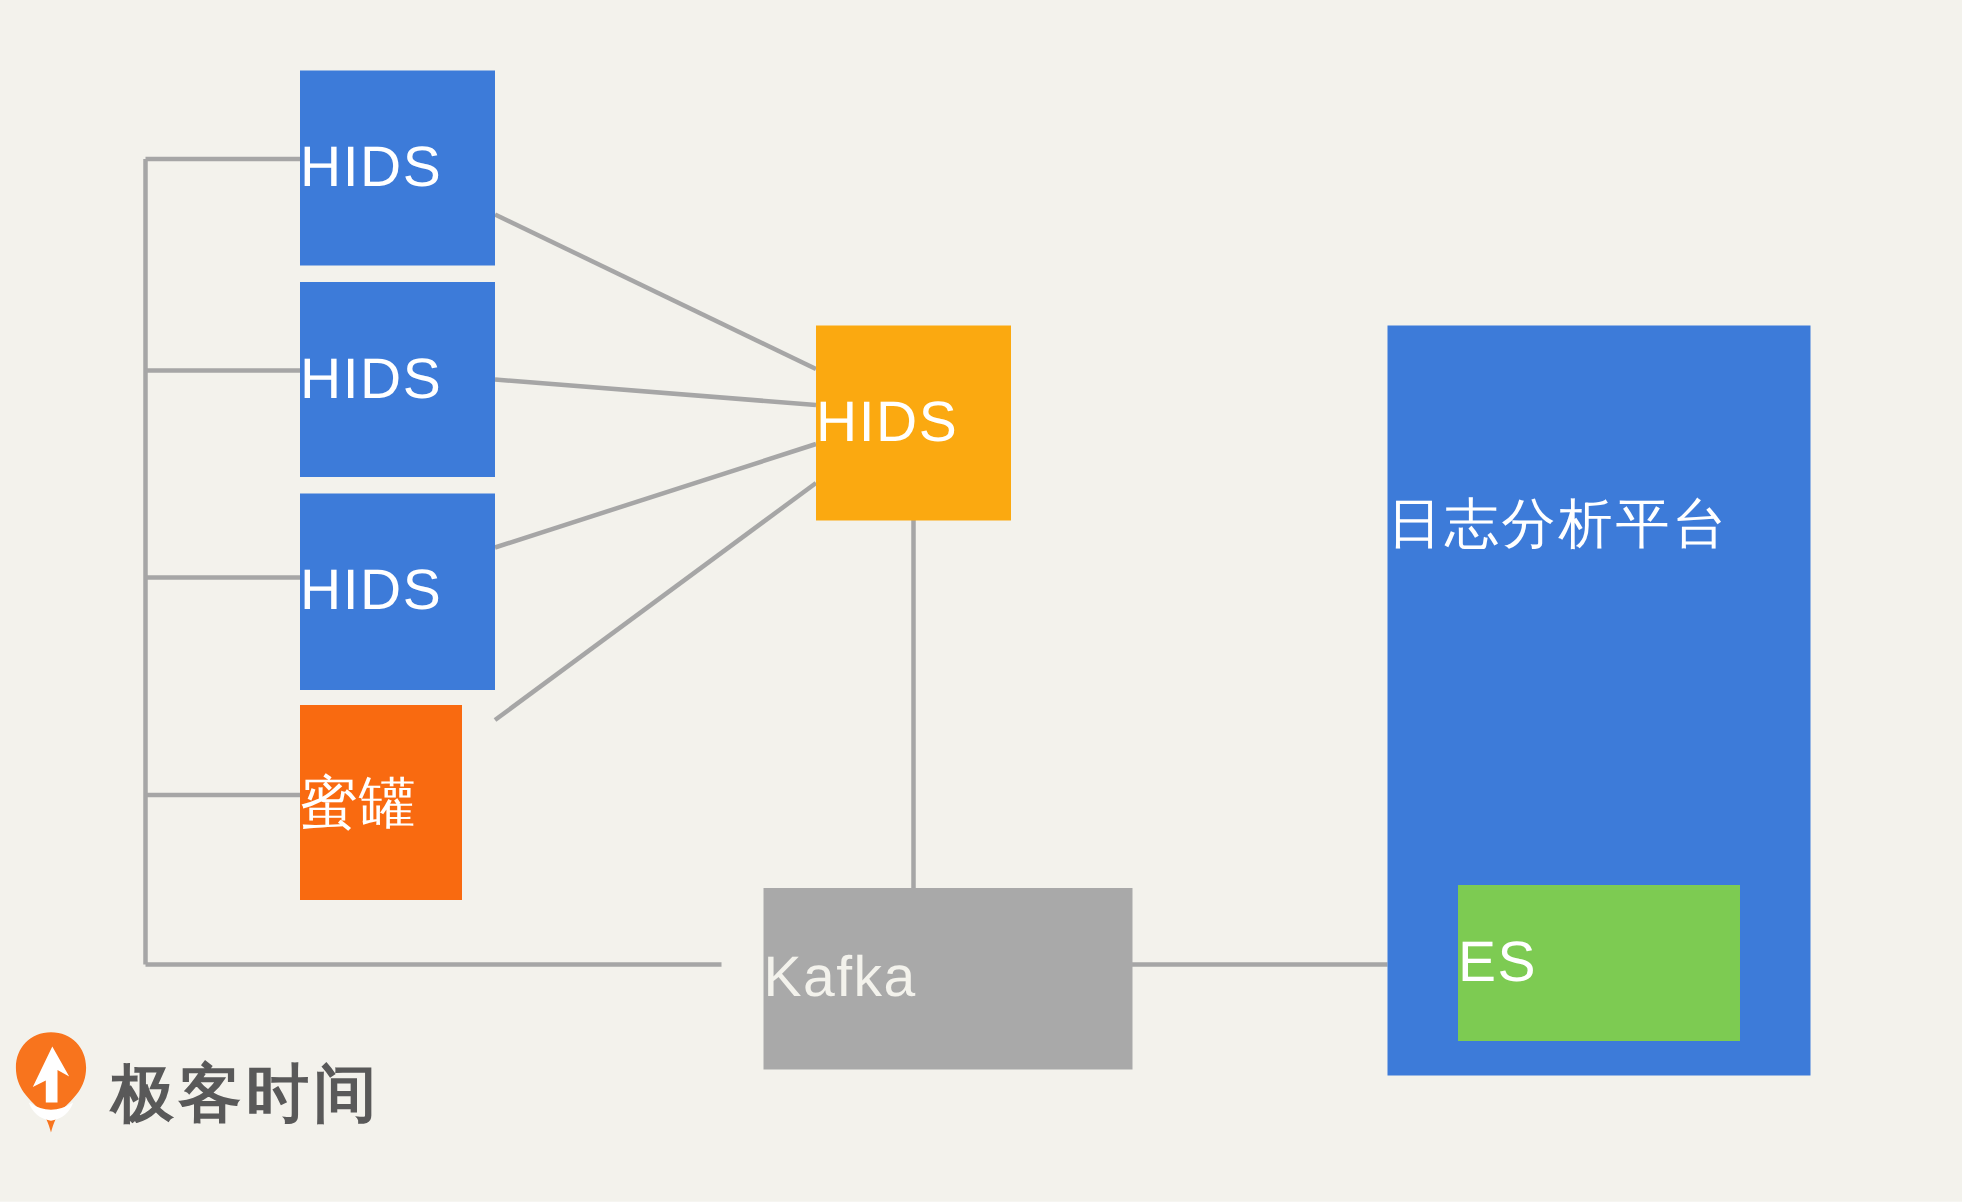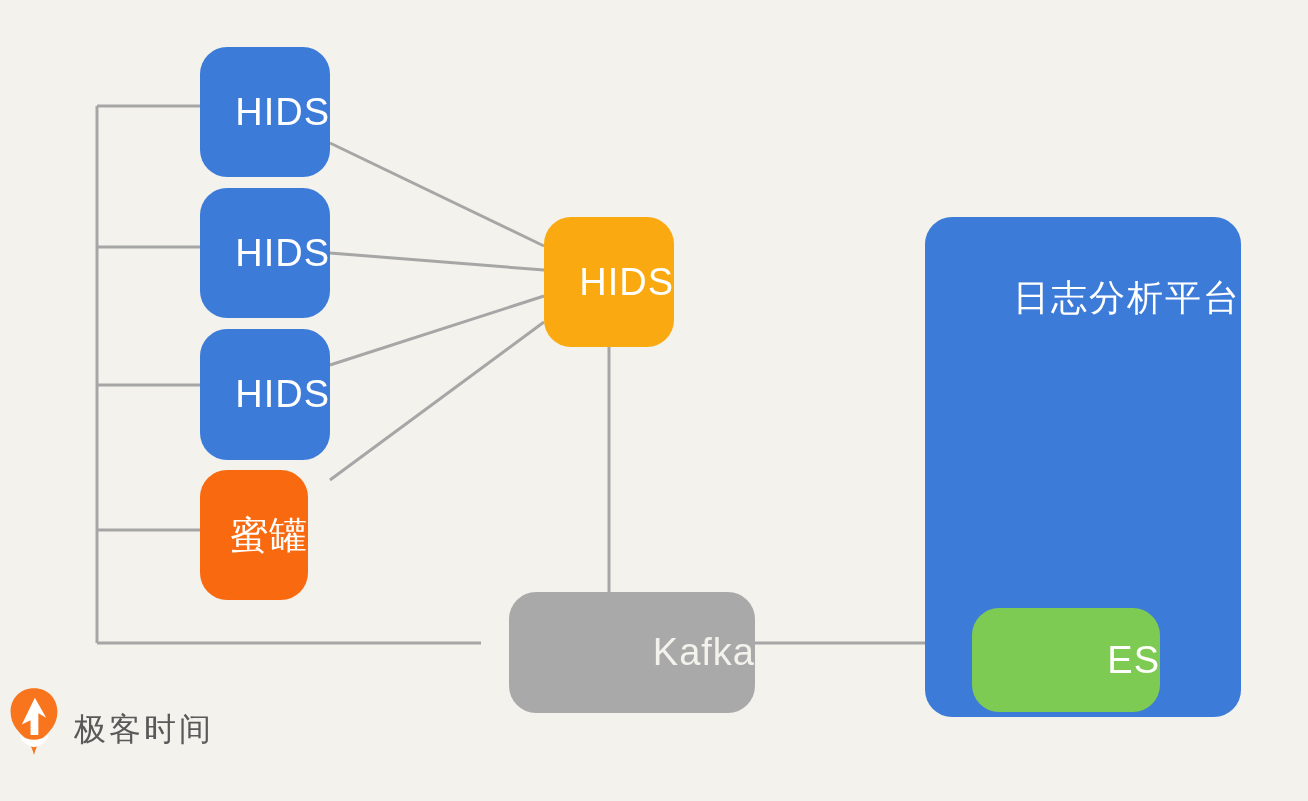--- a/index.html
+++ b/index.html
@@ -16,57 +16,56 @@
   .connector-layer {
     position: absolute;
     top: 0; left: 0;
     width: 1308px; height: 801px;
     z-index: 0;
   }
   .node {
     position: absolute;
     display: flex;
     align-items: center;
-    justify-content: flex-end;
+    justify-content: flex-start;
     z-index: 1;
-    border-radius: 27px;
   }
   .node .node-label {
     font-size: 38px;
     letter-spacing: 1px;
     white-space: nowrap;
   }
   .node-hids1 { left: 200px; top: 47px;  width: 130px; height: 130px; }
   .node-hids2 { left: 200px; top: 188px; width: 130px; height: 130px; }
   .node-hids3 { left: 200px; top: 329px; width: 130px; height: 131px; }
   .node-honeypot { left: 200px; top: 470px; width: 108px; height: 130px; }
   .node-nids  { left: 544px; top: 217px; width: 130px; height: 130px; }
   .node-kafka { left: 509px; top: 592px; width: 246px; height: 121px; }
   .node-platform {
-    left: 925px; top: 217px; width: 316px; height: 500px;
+    left: 925px; top: 217px; width: 282px; height: 500px;
     align-items: flex-start;
-    padding-top: 57px;
+    padding-top: 108px;
   }
   .node-platform > .node-label { font-size: 36px; letter-spacing: 2px; }
   .node-es {
-    left: 47px; top: 391px; width: 188px; height: 104px;
+    left: 47px; top: 373px; width: 188px; height: 104px;
     position: absolute;
   }
   .brand {
     position: absolute;
     left: 8px; top: 686px;
     display: flex;
     align-items: center;
     z-index: 1;
   }
   .brand-icon { width: 52px; height: 72px; }
   .brand-text {
     margin-left: 14px;
-    font-size: 32px;
-    font-weight: 400;
+    font-size: 42px;
+    font-weight: 700;
     letter-spacing: 3px;
     line-height: 1;
     padding-top: 14px;
     white-space: nowrap;
   }
 </style>
 </head>
 <body>
 
 <div class="stage" style="background-color: rgb(243, 242, 236);">

